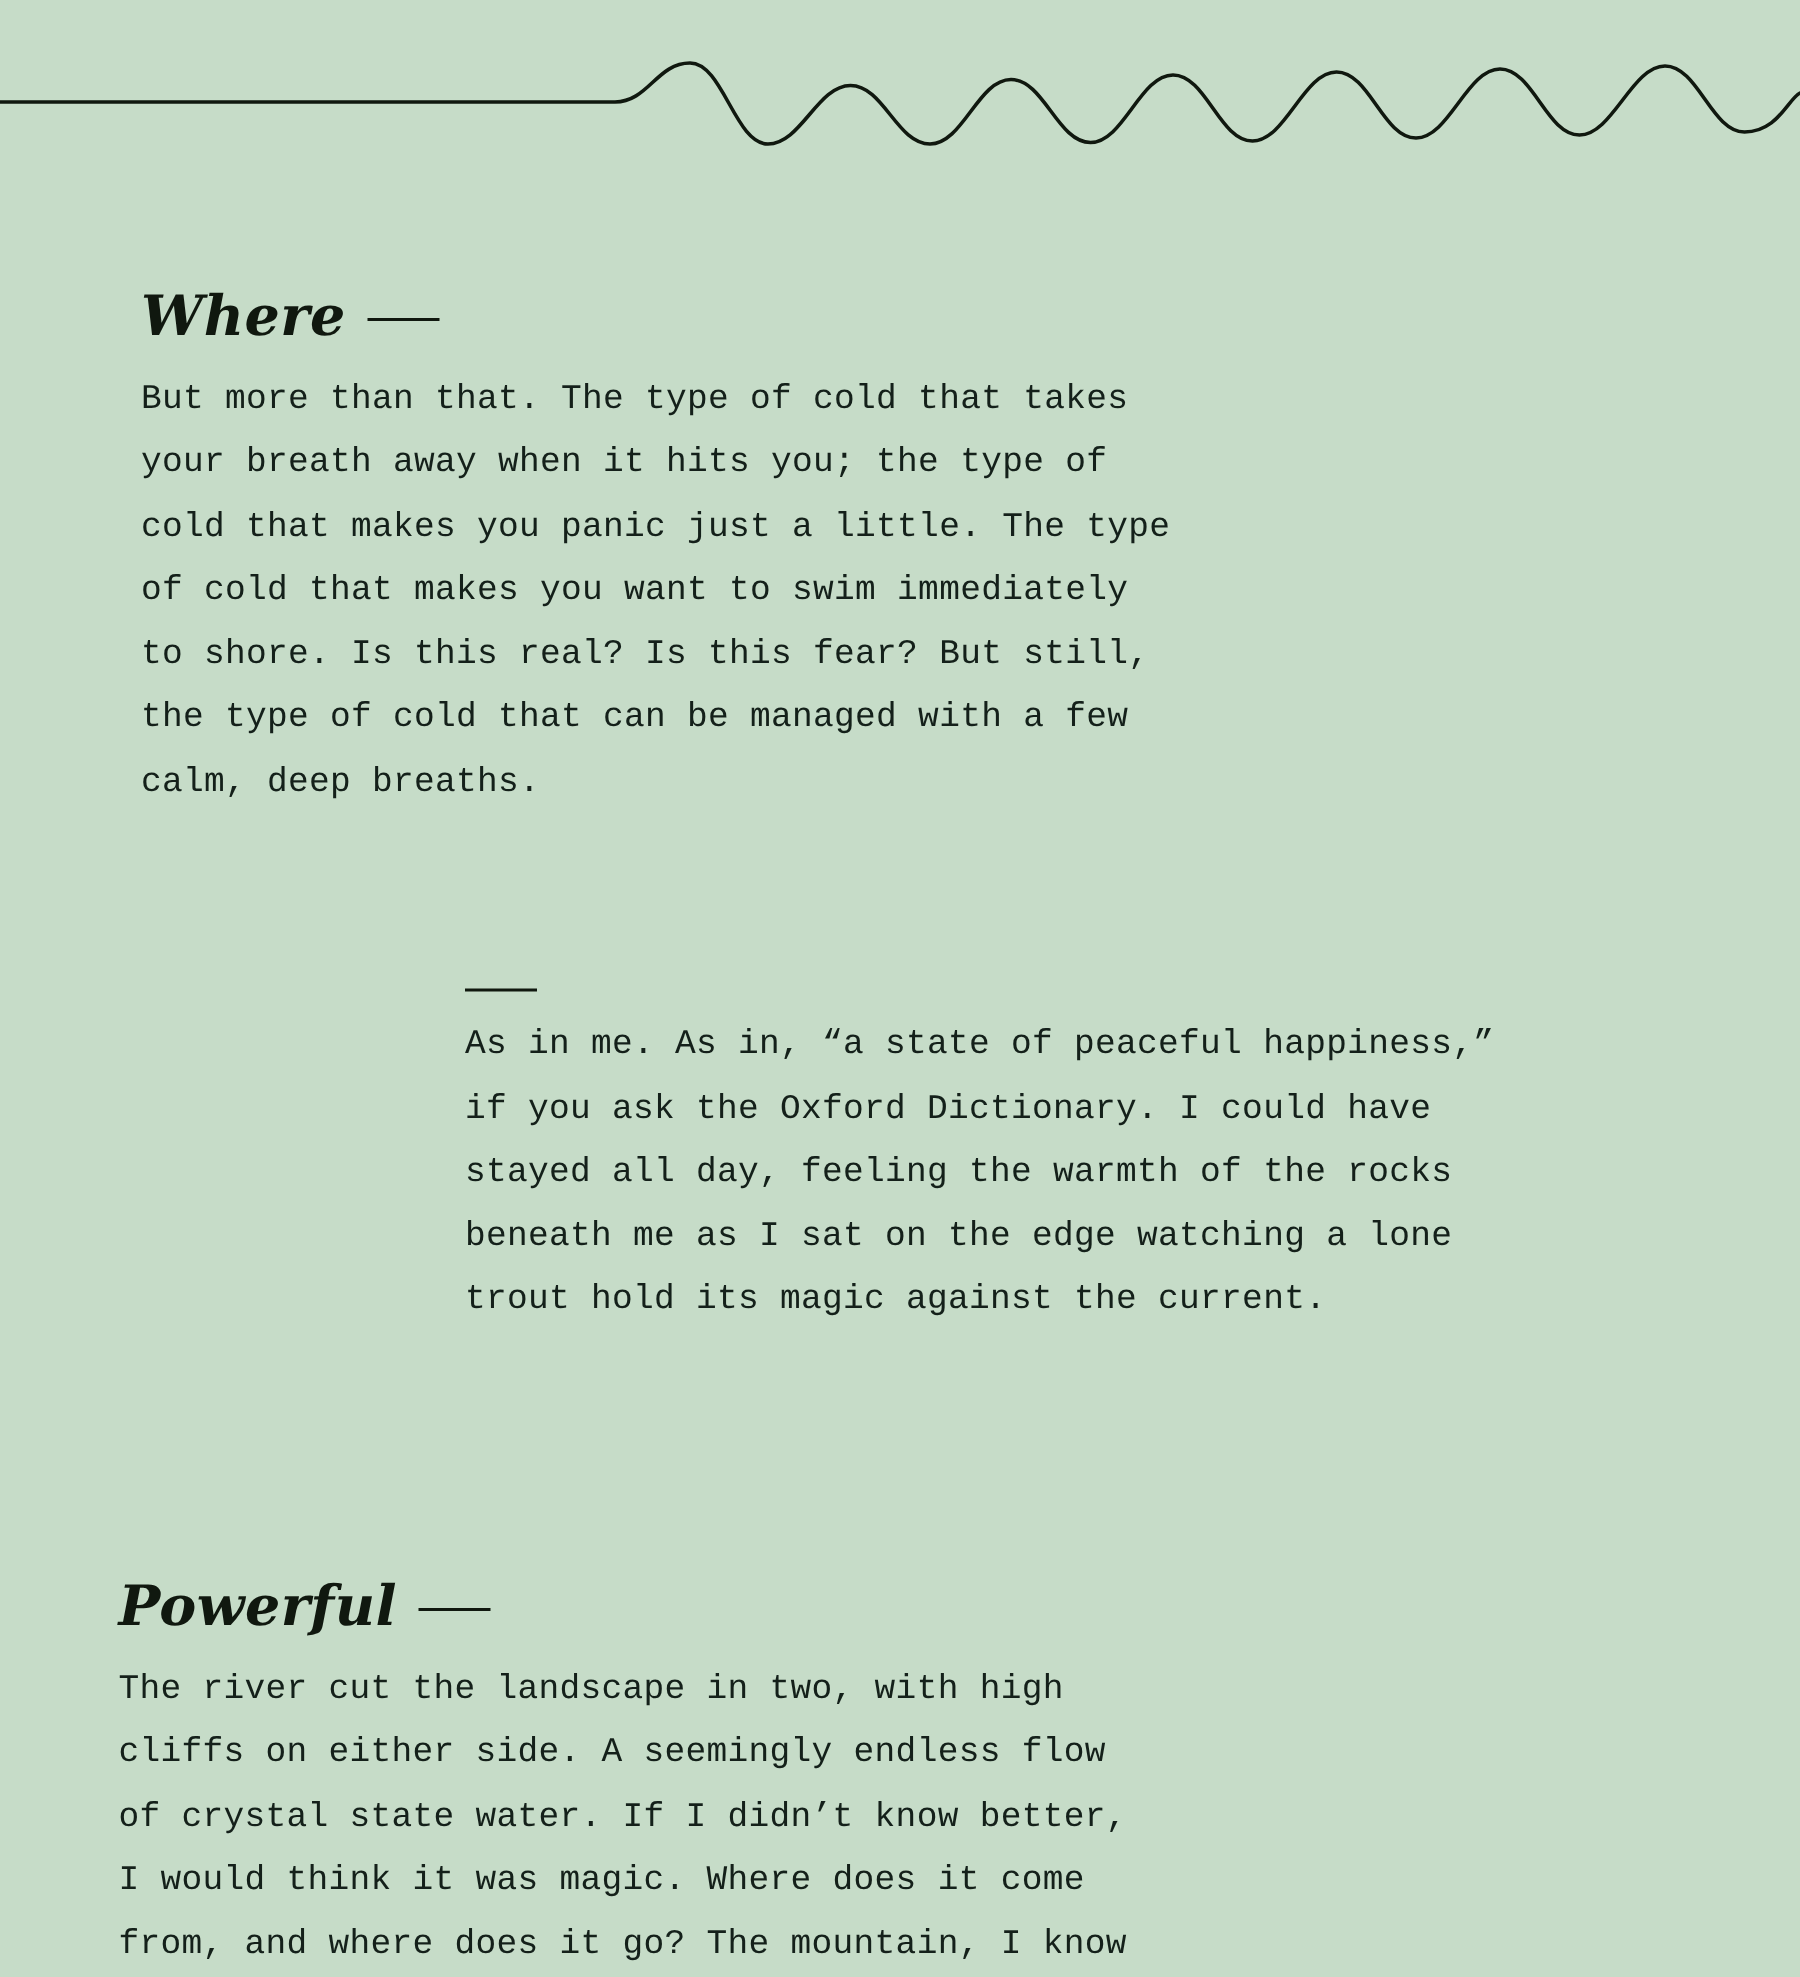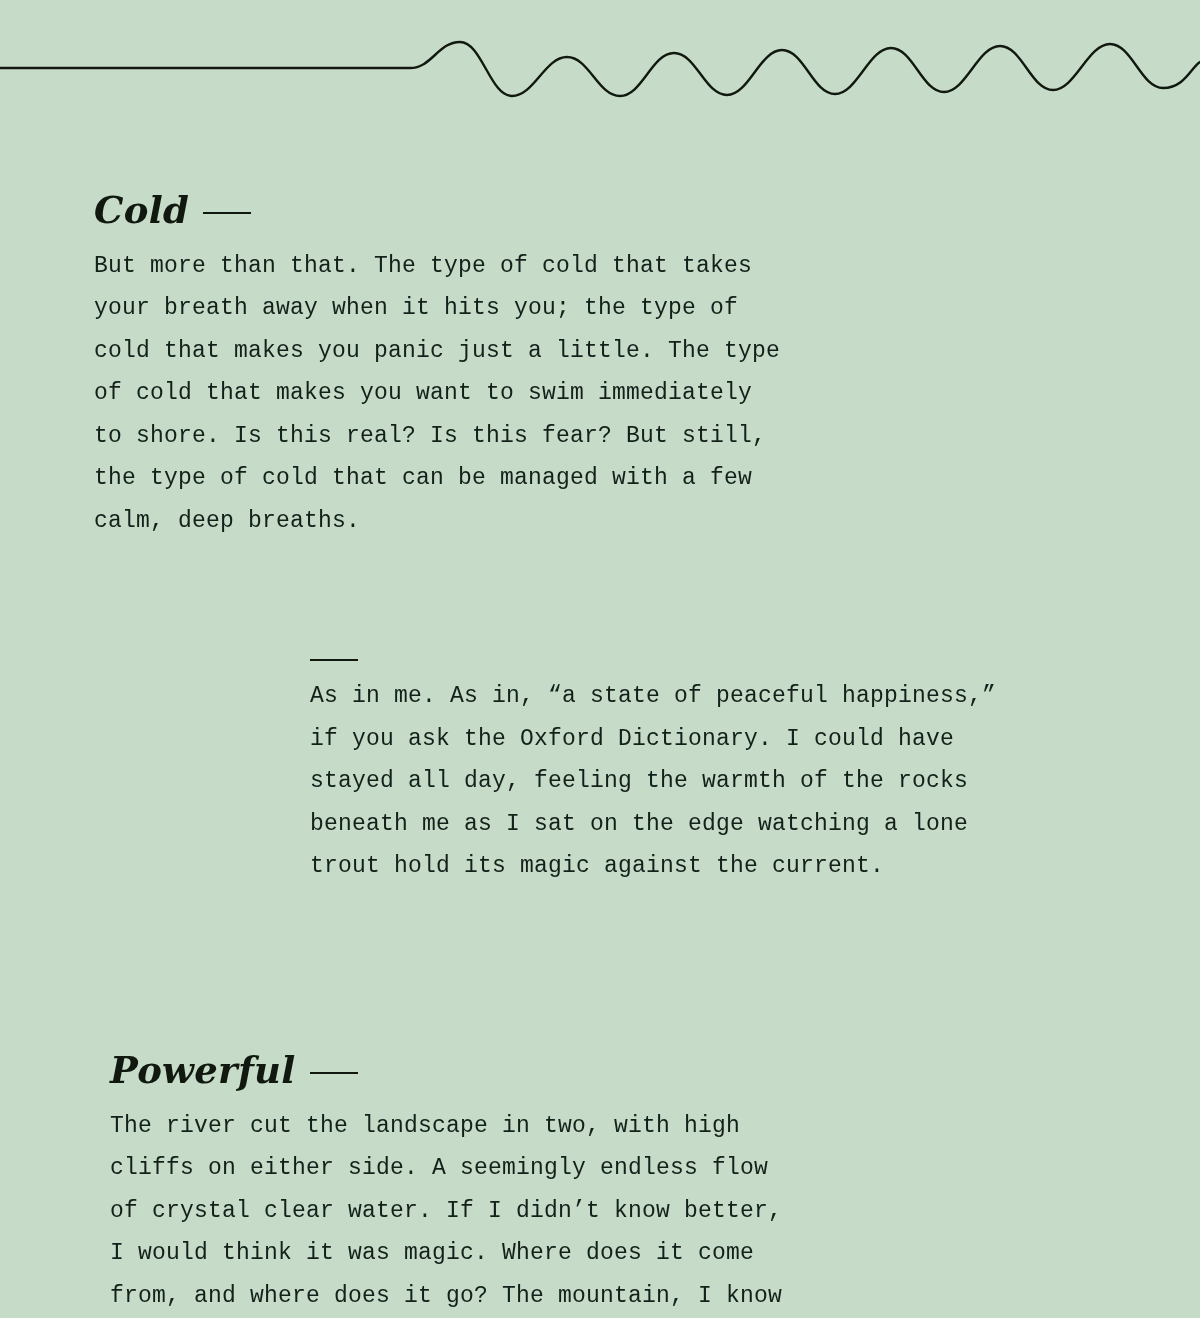--- a/index.html
+++ b/index.html
@@ -79,40 +79,40 @@
   }
   .sec-content {
     position: absolute;
     top: 543px;
     left: 310px;
     width: 820px;
   }
   .sec-powerful {
     position: absolute;
     top: 940px;
-    left: 110px;
+    left: 79px;
     width: 830px;
   }
 </style>
 </head>
 <body>
 
 <div class="page">
 
   <div class="wave-band">
     <svg width="1200" height="110" viewBox="0 0 1200 110" xmlns="http://www.w3.org/2000/svg" aria-hidden="true">
       <path d="M0,68 L410,68 C432,68 438,42 460,42 C482,42 490,96 512,96 C534,96 545,57 567,57 C589,57 598,96 620,96 C642,96 652,53 674,53 C696,53 705,95 727,95 C749,95 760,50 782,50 C804,50 813,94 835,94 C857,94 869,48 891,48 C913,48 922,92 944,92 C966,92 978,46 1000,46 C1022,46 1031,90 1053,90 C1075,90 1088,44 1110,44 C1132,44 1141,88 1163,88 C1185,88 1192,66 1200,62" fill="none" stroke="#10180f" stroke-width="2.4" stroke-linecap="round"></path>
     </svg>
   </div>
 
   <div class="content">
 
     <div class="section sec-cold">
       <h2 class="section-title">
-        <span>Cold</span>
+        <span>Where</span>
         <span class="title-rule"></span>
       </h2>
       <p class="body-text">But more than that. The type of cold that takes
 your breath away when it hits you; the type of
 cold that makes you panic just a little. The type
 of cold that makes you want to swim immediately
 to shore. Is this real? Is this fear? But still,
 the type of cold that can be managed with a few
 calm, deep breaths.</p>
     </div>
@@ -128,19 +128,19 @@
 trout hold its magic against the current.</p>
     </div>
 
     <div class="section sec-powerful">
       <h2 class="section-title">
         <span>Powerful</span>
         <span class="title-rule"></span>
       </h2>
       <p class="body-text">The river cut the landscape in two, with high
 cliffs on either side. A seemingly endless flow
-of crystal clear water. If I didn’t know better,
+of crystal state water. If I didn’t know better,
 I would think it was magic. Where does it come
 from, and where does it go? The mountain, I know</p>
     </div>
 
   </div>
 </div>
 
 </body></html>

